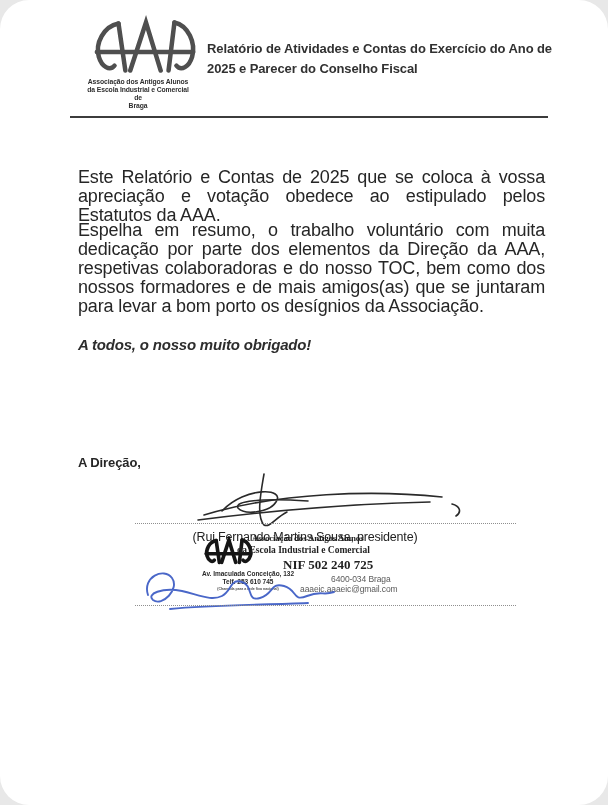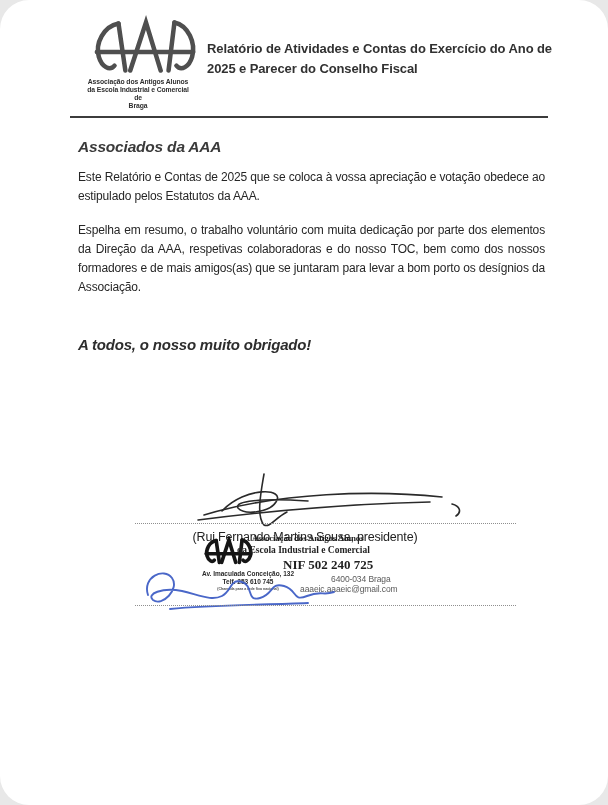--- a/index.html
+++ b/index.html
@@ -28,21 +28,21 @@
     color:#313131;text-align:justify;letter-spacing:-0.1px;
   }
   .header-rule{
     left:70px;top:116px;width:478px;height:2px;
     background:#3c3c3c;
   }
 
   
   .body-text{
     left:78px;width:467px;
-    font-size:12px;line-height:19px;
+    font-size:18px;line-height:19px;
     text-align:justify;letter-spacing:-0.15px;
     color:#262626;
   }
   .salutation{
     left:78px;top:138px;width:300px;
     font-size:15.5px;font-weight:bold;font-style:italic;
     color:#3a3a3a;letter-spacing:-0.2px;
   }
   .thanks{
     left:78px;top:336px;width:360px;
@@ -92,29 +92,29 @@
     <div>Associação dos Antigos Alunos</div>
     <div>da Escola Industrial e Comercial</div>
     <div>de</div>
     <div>Braga</div>
   </div>
 
   <div class="abs doc-title">Relatório de Atividades e Contas do Exercício do Ano de 2025 e Parecer do Conselho Fiscal</div>
 
   <div class="abs header-rule"></div>
 
-  <div class="abs salutation">Associados da AAA</div>
 
   <div class="abs body-text" style="top:168px;">Este Relatório e Contas de 2025 que se coloca à vossa apreciação e votação obedece ao estipulado pelos Estatutos da AAA.</div>
 
   <div class="abs thanks">A todos, o nosso muito obrigado!</div>
 
   <div class="abs body-text" style="top:221px;">Espelha em resumo, o trabalho voluntário com muita dedicação por parte dos elementos da Direção da AAA, respetivas colaboradoras e do nosso TOC, bem como dos nossos formadores e de mais amigos(as) que se juntaram para levar a bom porto os desígnios da Associação.</div>
 
 
+  <div class="abs closing">A Direção,</div>
 
   <svg class="abs" style="left:190px;top:468px;" width="285" height="62" viewBox="0 0 285 62" fill="none" stroke="#2a2a2a" stroke-width="1.6" stroke-linecap="round">
     <path d="M8,52 C70,44 160,36 240,34"></path>
     <path d="M14,47 C90,24 185,22 252,29"></path>
     <path d="M74,6 C71,24 66,48 74,57 C80,60 85,50 97,44"></path>
     <path d="M32,43 C56,18 96,20 86,34 C79,45 54,47 48,40 C44,33 70,30 118,33"></path>
     <path d="M262,36 C270,38 272,44 266,48"></path>
   </svg>
 
   <div class="abs sig-line" style="left:135px;top:523px;width:381px;"></div>

